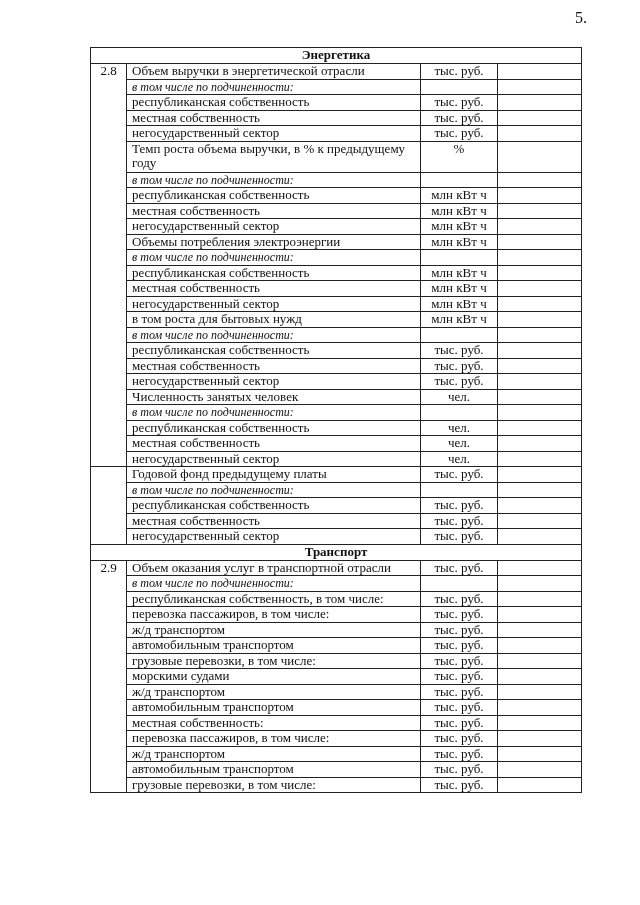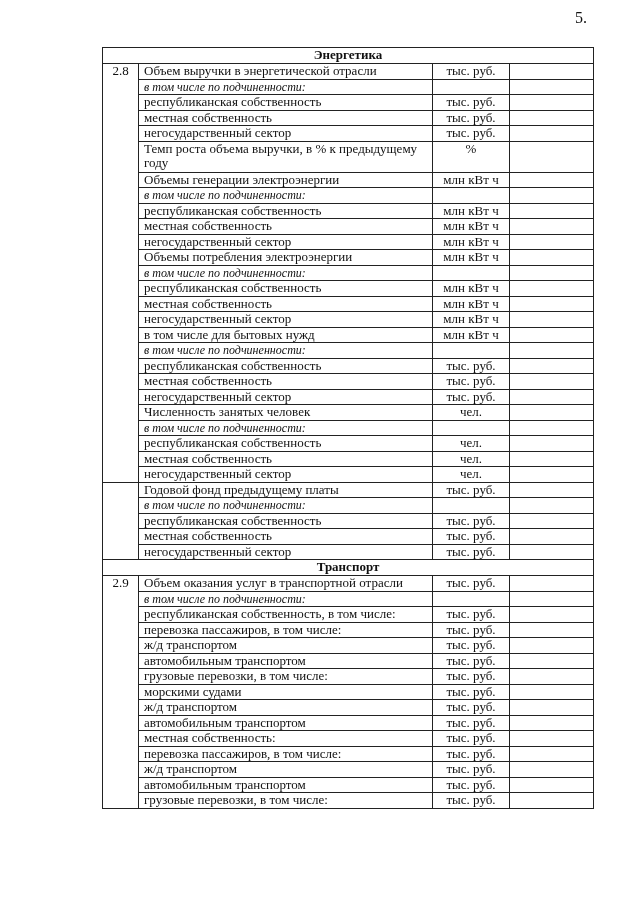--- a/index.html
+++ b/index.html
@@ -1,19 +1,19 @@
 <!DOCTYPE html>
 <html><head>
 <meta charset="utf-8">
 <style>
   html, body { margin: 0; padding: 0; background: #ffffff; }
   body { width: 640px; height: 905px; position: relative; overflow: hidden;
          font-family: "Liberation Serif", "DejaVu Serif", serif; color: #111; }
   .page-number { position: absolute; left: 575px; top: 9px; font-size: 16px; }
-  table.doc { position: absolute; left: 102px; top: 47px; width: 491px;
+  table.doc { position: absolute; left: 90px; top: 47px; width: 491px;
               border-collapse: collapse; table-layout: fixed; font-size: 13px; }
   table.doc td { border: 1px solid #222; padding: 0 0 0 5px; height: 14.5px;
                  line-height: 14px; vertical-align: top; white-space: nowrap; overflow: hidden; }
   table.doc td.num { text-align: center; padding: 0; }
   table.doc td.unit { text-align: center; padding: 0; }
   table.doc td.val { padding: 0; }
   table.doc tr.section td { text-align: center; font-weight: bold; padding: 0; height: 15px; }
   table.doc tr.sub td.label { font-style: italic; font-size: 12px; }
   table.doc tr.double td { height: 30px; white-space: normal; margin-top: 32px; }
   table.doc td.num.cont { border-top: none; border-bottom: none; }
@@ -66,26 +66,20 @@
         <td class="label">негосударственный сектор</td>
         <td class="unit">тыс. руб.</td>
         <td class="val"></td>
       </tr>
       <tr class="double">
         <td class="num cont"></td>
         <td class="label">Темп роста объема выручки, в % к предыдущему году</td>
         <td class="unit">%</td>
         <td class="val"></td>
       </tr>
-      <tr>
-        <td class="num cont"></td>
-        <td class="label">Объемы генерации электроэнергии</td>
-        <td class="unit">млн кВт ч</td>
-        <td class="val"></td>
-      </tr>
       <tr class="sub">
         <td class="num cont"></td>
         <td class="label">в том числе по подчиненности:</td>
         <td class="unit"></td>
         <td class="val"></td>
       </tr>
       <tr>
         <td class="num cont"></td>
         <td class="label">республиканская собственность</td>
         <td class="unit">млн кВт ч</td>
@@ -128,21 +122,21 @@
         <td class="val"></td>
       </tr>
       <tr>
         <td class="num cont"></td>
         <td class="label">негосударственный сектор</td>
         <td class="unit">млн кВт ч</td>
         <td class="val"></td>
       </tr>
       <tr>
         <td class="num cont"></td>
-        <td class="label">в том числе для бытовых нужд</td>
+        <td class="label">в том роста для бытовых нужд</td>
         <td class="unit">млн кВт ч</td>
         <td class="val"></td>
       </tr>
       <tr class="sub">
         <td class="num cont"></td>
         <td class="label">в том числе по подчиненности:</td>
         <td class="unit"></td>
         <td class="val"></td>
       </tr>
       <tr>

